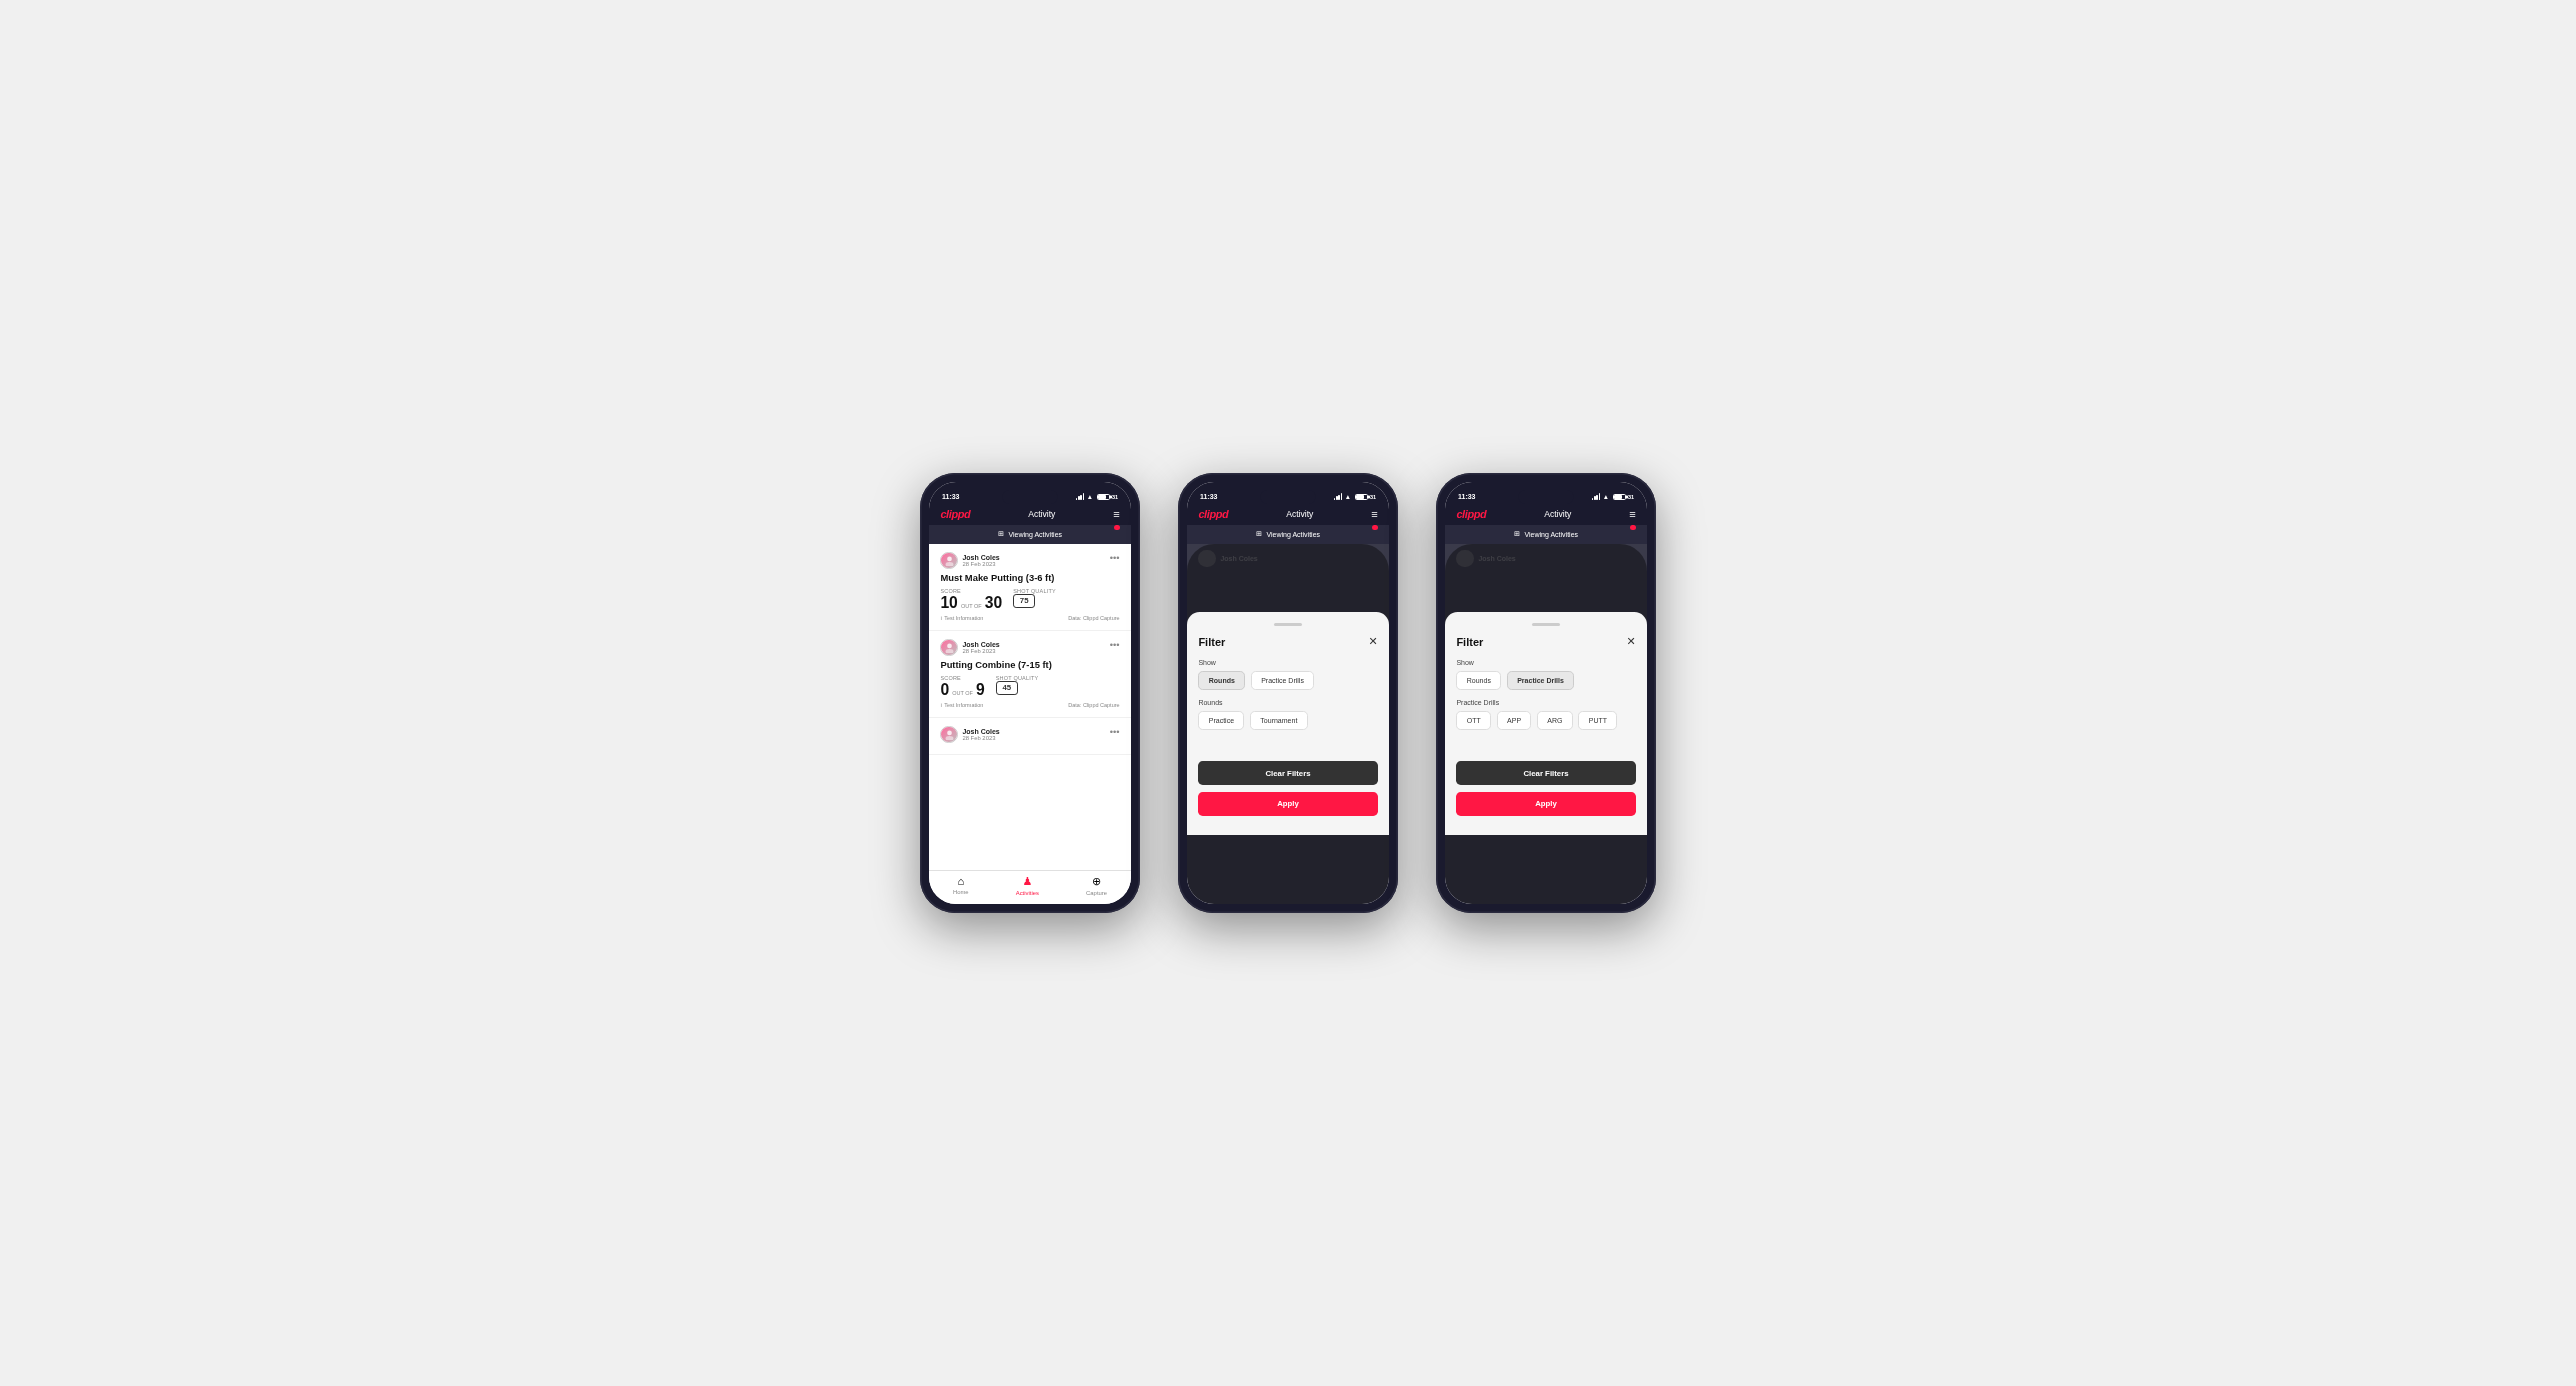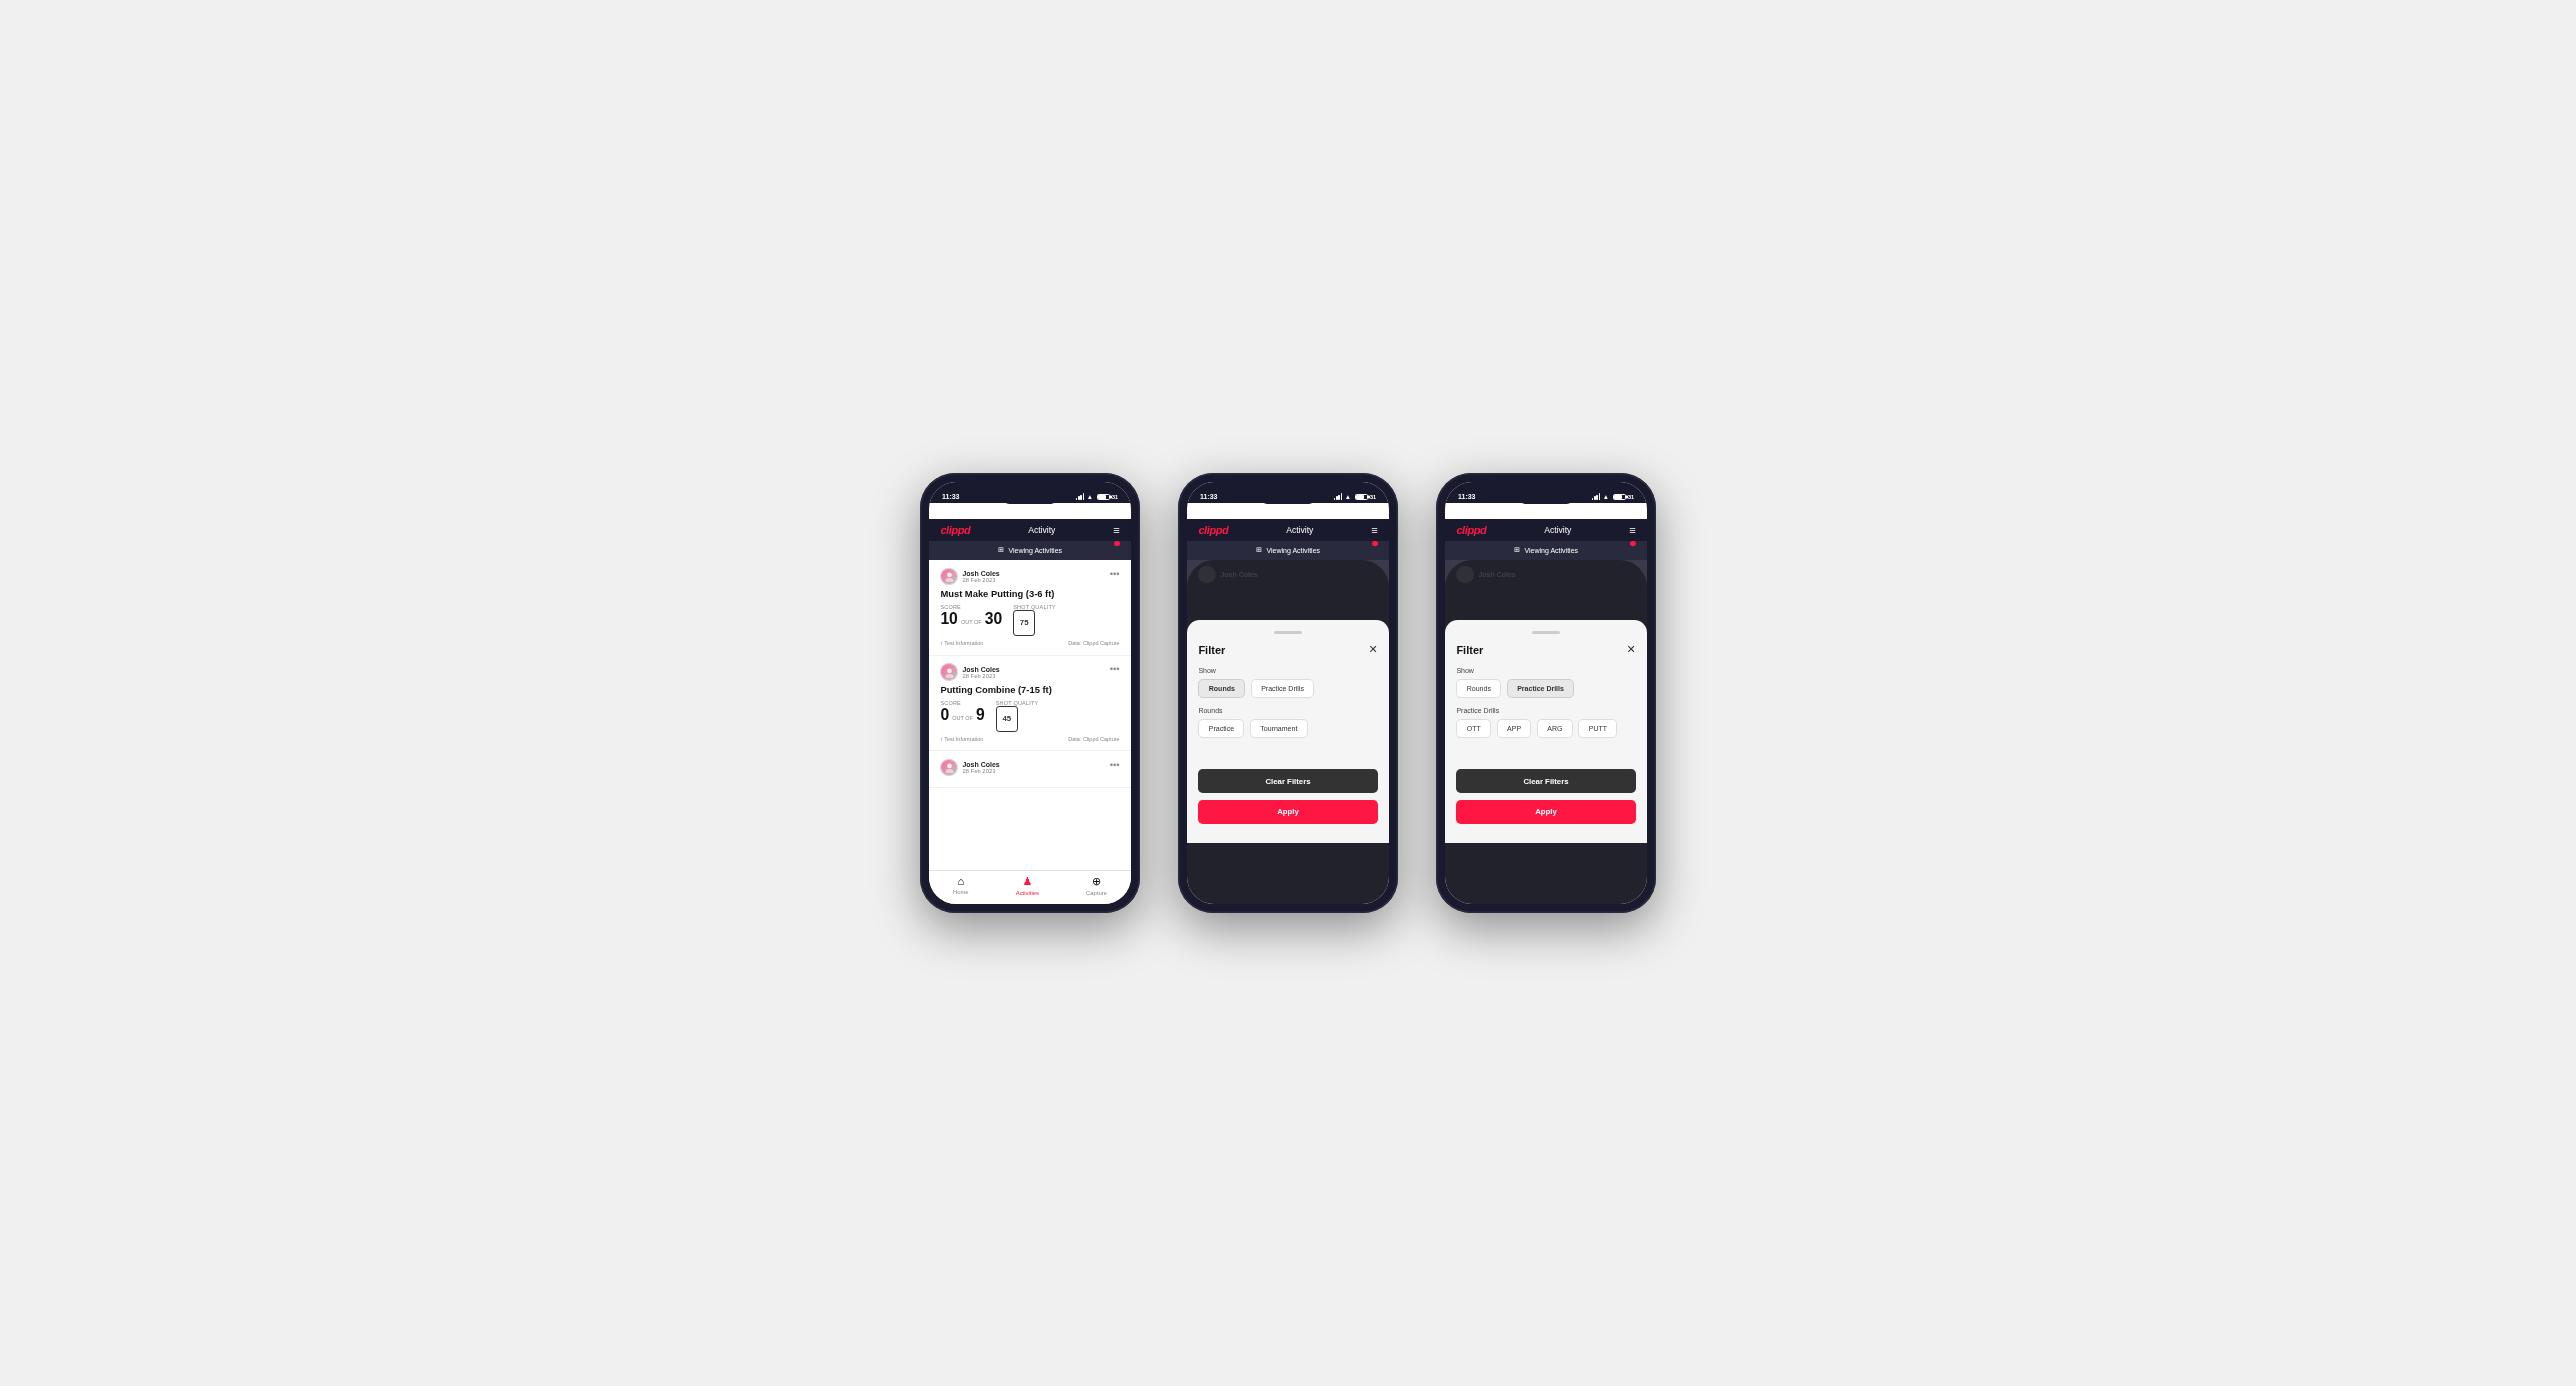--- a/index.html
+++ b/index.html
@@ -108,21 +108,20 @@
     }
 
     
     .app-header {
       background: #1a1a2e;
       padding: 4.7px 11px;
       display: flex;
       justify-content: space-between;
       align-items: center;
       flex-shrink: 0;
-      margin-top: 16px;
     }
     .logo {
       color: #ff1744;
       font-size: 11px;
       font-weight: 800;
       font-style: italic;
       letter-spacing: -0.4px;
     }
     .header-title {
       color: #fff;
@@ -254,21 +253,21 @@
       color: #888;
       text-transform: uppercase;
     }
     .score-inline {
       display: flex;
       align-items: baseline;
       gap: 3.1px;
     }
     .shot-quality-badge {
       width: 22px;
-      height: 26px;
+      height: 14px;
       border: 1.6px solid #333;
       border-radius: 3.1px;
       display: flex;
       align-items: center;
       justify-content: center;
       font-size: 7.8px;
       font-weight: 700;
       color: #333;
     }
     .card-footer {

